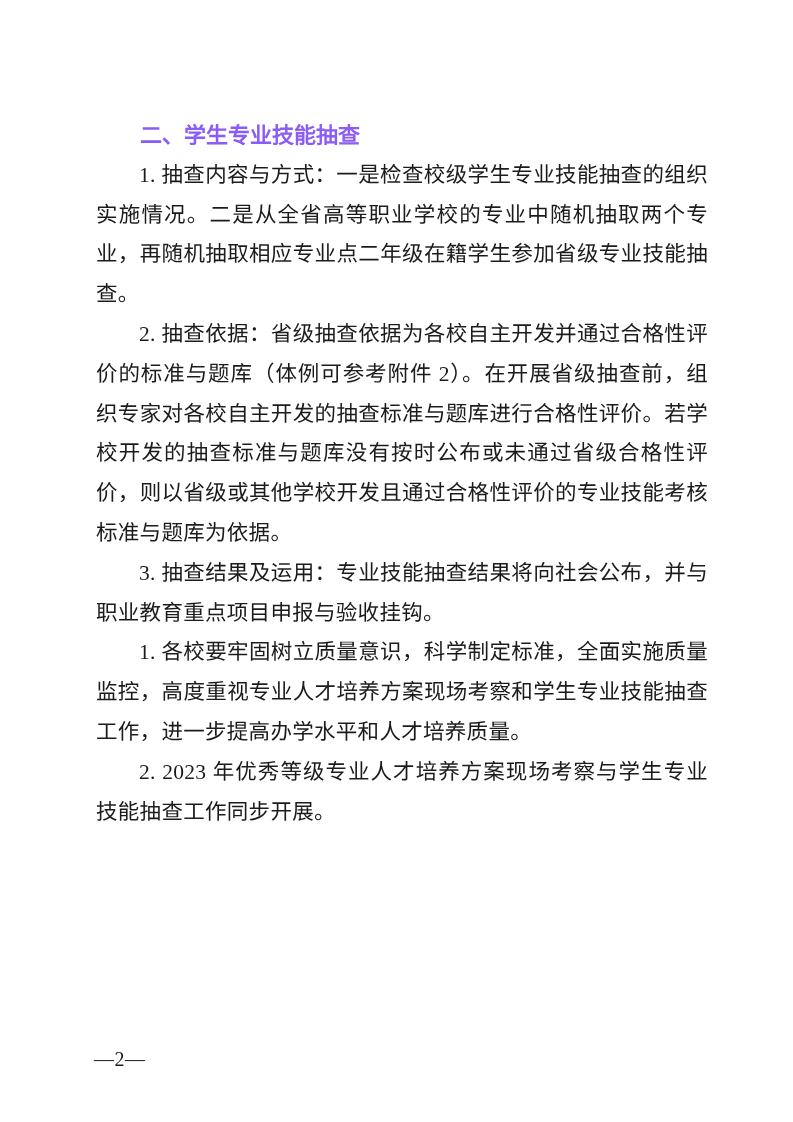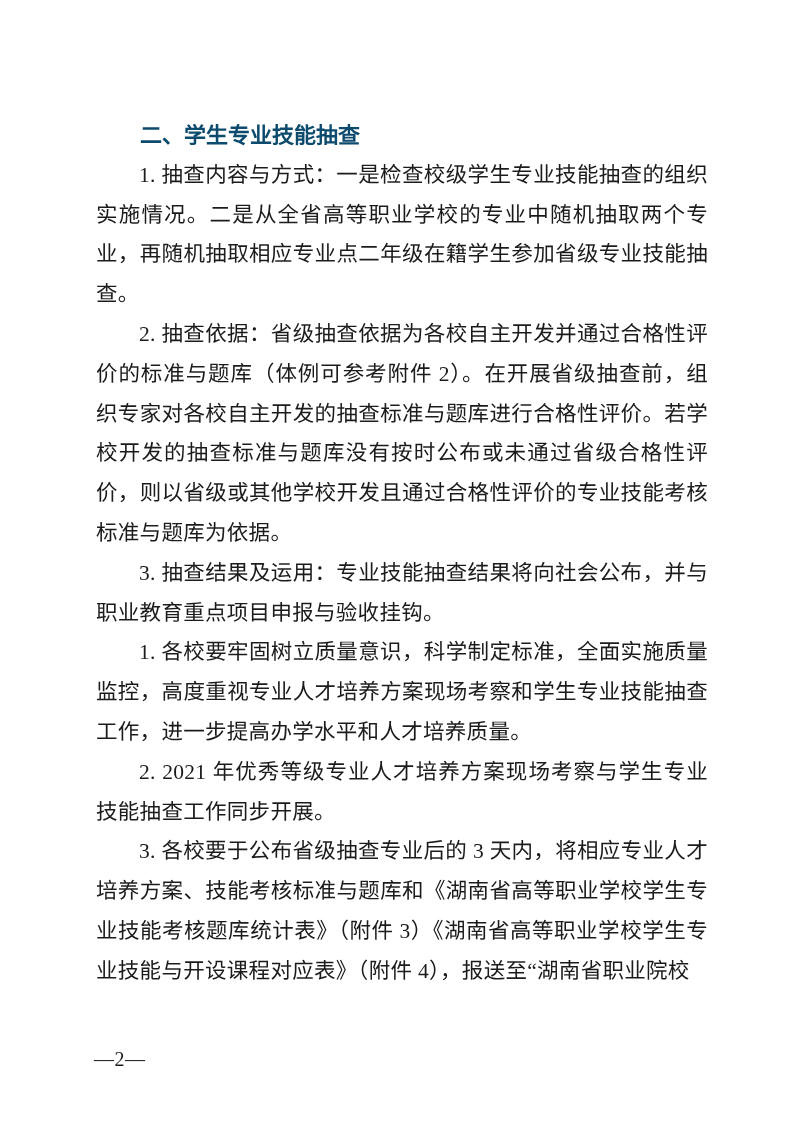--- a/index.html
+++ b/index.html
@@ -30,21 +30,21 @@
     text-indent: 2em;
     letter-spacing: 0.3px;
   }
   .heading {
     margin: 0;
     font-size: 22px;
     line-height: 39.8px;
     font-weight: bold;
     text-indent: 2em;
     font-family: "Liberation Sans", "DejaVu Sans", sans-serif;
-    color: #0c4a6e;
+    color: #8b5cf6;
   }
   .footer {
     position: absolute;
     left: 94px;
     top: 1046px;
     font-size: 20px;
     line-height: 26px;
     letter-spacing: 0.5px;
     color: #1b1b1b;
     font-family: "Liberation Serif", "DejaVu Serif", serif;
@@ -60,20 +60,19 @@
 
     <p class="para">1. 抽查内容与方式：一是检查校级学生专业技能抽查的组织实施情况。二是从全省高等职业学校的专业中随机抽取两个专业，再随机抽取相应专业点二年级在籍学生参加省级专业技能抽查。</p>
 
     <p class="para">2. 抽查依据：省级抽查依据为各校自主开发并通过合格性评价的标准与题库（体例可参考附件 2）。在开展省级抽查前，组织专家对各校自主开发的抽查标准与题库进行合格性评价。若学校开发的抽查标准与题库没有按时公布或未通过省级合格性评价，则以省级或其他学校开发且通过合格性评价的专业技能考核标准与题库为依据。</p>
 
     <p class="para">3. 抽查结果及运用：专业技能抽查结果将向社会公布，并与职业教育重点项目申报与验收挂钩。</p>
 
 
     <p class="para">1. 各校要牢固树立质量意识，科学制定标准，全面实施质量监控，高度重视专业人才培养方案现场考察和学生专业技能抽查工作，进一步提高办学水平和人才培养质量。</p>
 
-    <p class="para">2. 2021 年优秀等级专业人才培养方案现场考察与学生专业技能抽查工作同步开展。</p>
+    <p class="para">2. 2023 年优秀等级专业人才培养方案现场考察与学生专业技能抽查工作同步开展。</p>
 
-    <p class="para">3. 各校要于公布省级抽查专业后的 3 天内，将相应专业人才培养方案、技能考核标准与题库和《湖南省高等职业学校学生专业技能考核题库统计表》（附件 3）《湖南省高等职业学校学生专业技能与开设课程对应表》（附件 4），报送至“湖南省职业院校</p>
 
   </main>
 
   <div class="footer">—2—</div>
 </div>
 
 </body></html>

